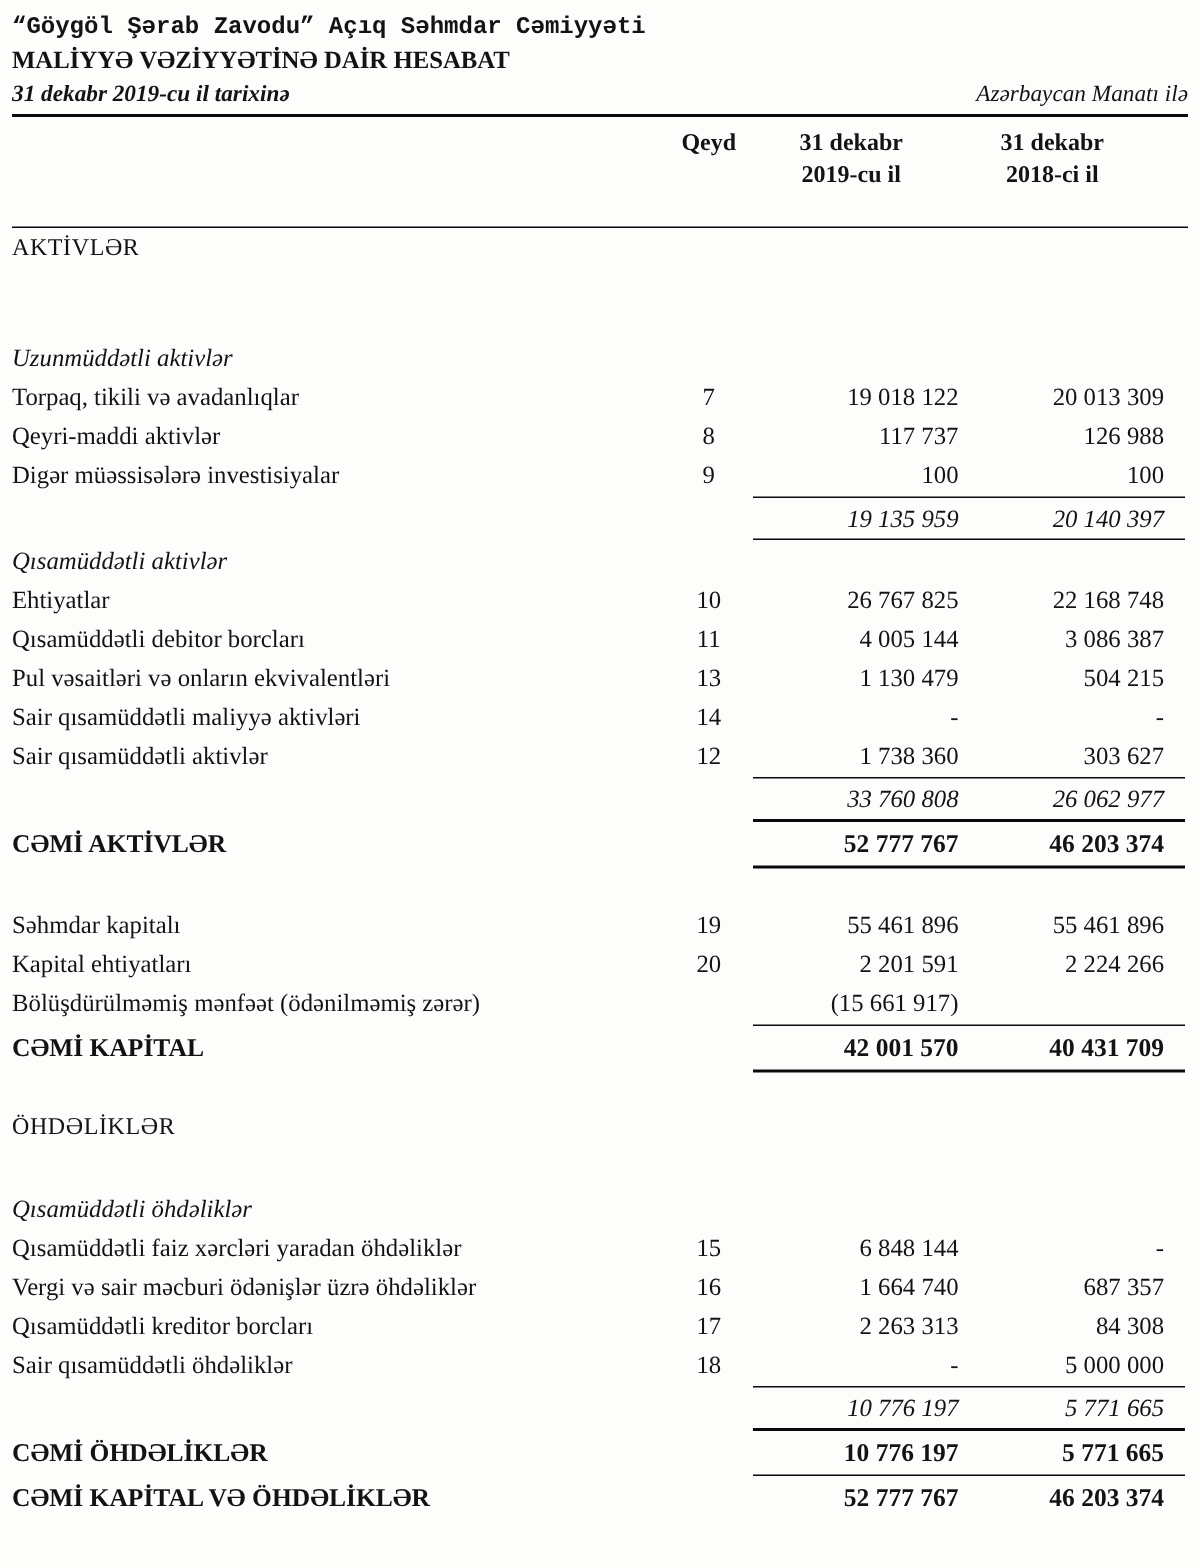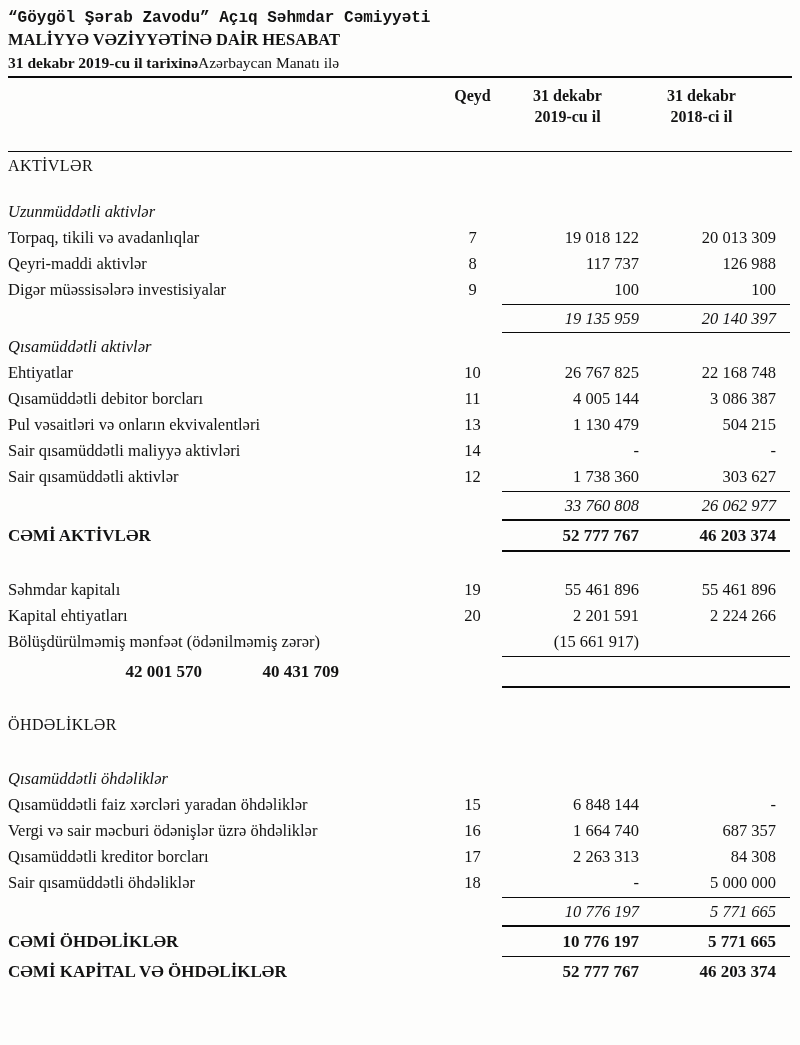--- a/index.html
+++ b/index.html
@@ -11,22 +11,22 @@
   body, .page {
     font-family: "Liberation Serif", "DejaVu Serif", serif;
     color: #131313;
   }
   .page { padding: 6px 8px 0 8px; width: 784px; }
 
   
   .company { font-size: 16px; font-weight: bold; line-height: 21px; margin-top: 2px; font-family: Liberation Mono, monospace; }
   .title   { font-size: 16.5px; font-weight: bold; line-height: 22px; }
   .dateline {
-    display: flex; 
-    font-size: 15.5px; line-height: 20px;
+    display: flex; justify-content: space-between;
+    font-style: italic; font-size: 15.5px; line-height: 20px;
     margin-top: 2px; padding-bottom: 3px;
   }
   .dateline .dl-left  { font-weight: bold; }
   .rule-full  { border-top: 2.5px solid #0a0a0a; }
   .rule-full2 { border-top: 1.5px solid #0a0a0a; }
 
   
   .row { display: flex; line-height: 26px; font-size: 16.5px; }
   .lab  { width: 437px; }
   .note { width: 55px; text-align: center; }
@@ -37,21 +37,21 @@
   .colheads .note { align-self: flex-start; }
   .h1 { width: 145px; text-align: center; padding-right: 10px; box-sizing: border-box; }
   .h2 { width: 147px; text-align: center; padding-right: 34px; box-sizing: border-box; }
 
   
   .sec { font-size: 16px; line-height: 22px; letter-spacing: 0.4px; }
   .sec-assets      { margin-top: 3px; }
   .sec-equity      { margin-top: 28px; }
   .sec-liabilities { margin-top: 26px; }
   .subhead { font-style: italic; font-size: 16.5px; line-height: 26px; }
-  .gap-sub-assets-long   { margin-top: 22px; }
+  .gap-sub-assets-long   { margin-top: 49px; }
   .gap-sub-liab-current  { margin-top: 30px; }
   .gap-equity-rows       { margin-top: 25px; }
 
   .subtotal { font-weight: normal; font-style: italic; line-height: 25px; font-size: 16.5px; }
   .total    { font-weight: bold; font-size: 17px; line-height: 27px; }
 
   
   .vr       { margin-left: 494px; width: 288px; border-top: 1.5px solid #0a0a0a; margin-top: 1px; margin-bottom: 1px; }
   .vr-mid   { margin-left: 494px; width: 288px; border-top: 2px solid #0a0a0a;   margin-top: 1px; margin-bottom: 1px; }
   .vr-thick { margin-left: 494px; width: 288px; border-top: 2.5px solid #0a0a0a; margin-top: 1px; margin-bottom: 1px; }
@@ -182,20 +182,21 @@
     <span class="v2">2 224 266</span>
   </div>
   <div class="row">
     <span class="lab">Bölüşdürülməmiş mənfəət (ödənilməmiş zərər)</span>
     <span class="note"></span>
     <span class="v1">(15 661 917)</span>
   </div>
 
   <div class="vr"></div>
   <div class="row total">
+    <span class="lab">CƏMİ KAPİTAL</span>
     <span class="note"></span>
     <span class="v1">42 001 570</span>
     <span class="v2">40 431 709</span>
   </div>
   <div class="vr-mid"></div>
 
   <div class="sec sec-liabilities">ÖHDƏLİKLƏR</div>
 
   <div class="subhead gap-sub-liab-current">Qısamüddətli öhdəliklər</div>
 

